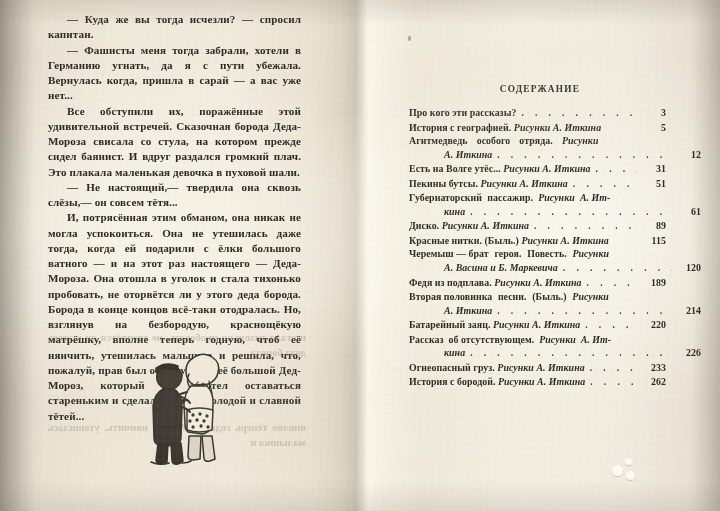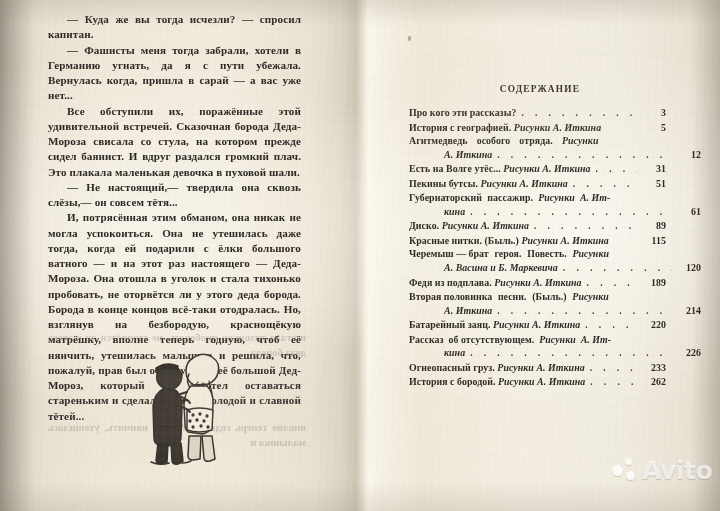--- a/index.html
+++ b/index.html
@@ -355,16 +355,15 @@
 
   <div class="speck" style="left:408px;top:36px;width:3px;height:5px;"></div>
 
   <div id="grain"></div>
   <div id="vignette"></div>
 
   <div id="avito">
     <span class="dot d1"></span>
     <span class="dot d2"></span>
     <span class="dot d3"></span>
-    <span class="av-text">Avito</span>
   </div>
 
 </div>
 
 </body></html>

